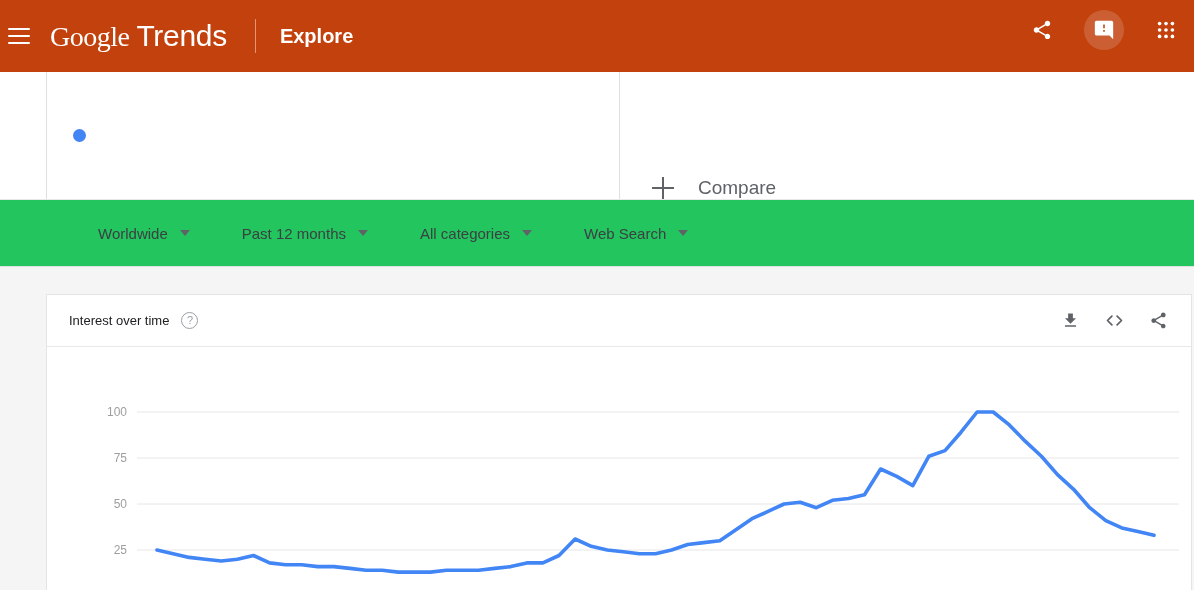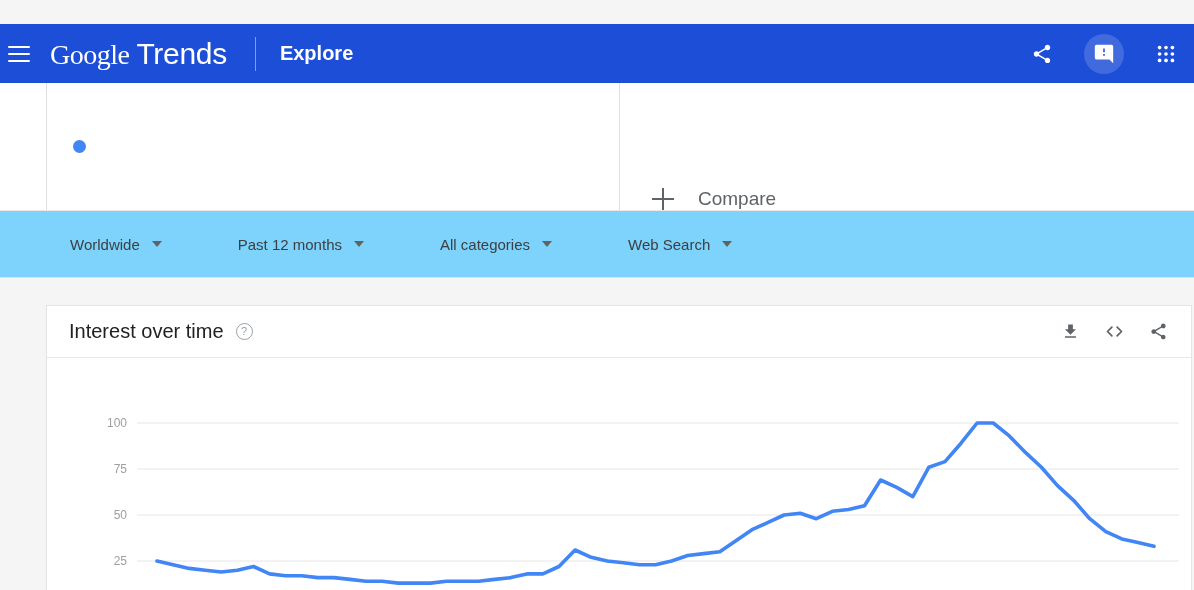--- a/index.html
+++ b/index.html
@@ -6,25 +6,24 @@
   html, body {
     width:1194px; height:590px;
     overflow:hidden;
     font-family:"Liberation Sans", sans-serif;
     background:#f5f5f5;
     -webkit-font-smoothing:antialiased;
   }
 
   
   .header {
-    height:59px; width:100%;
-    background:#1d4ed8;
+    height:72px; width:100%;
+    background:#c2410c;
     display:flex; align-items:center;
     position:relative;
-    margin-top:24px;
   }
   .hamburger {
     width:22px; height:16px;
     margin-left:8px; margin-right:10px;
     display:flex; flex-direction:column; justify-content:space-between;
     cursor:pointer;
   }
   .hamburger span { display:block; height:2px; width:100%; background:#fff; border-radius:1px; }
   .brand {
     display:flex; align-items:baseline;
@@ -78,25 +77,24 @@
   }
   .plus-icon:before, .plus-icon:after {
     content:""; position:absolute; background:#5f6368;
   }
   .plus-icon:before { left:0; top:10px; width:22px; height:2px; }
   .plus-icon:after { top:0; left:10px; height:22px; width:2px; }
   .compare-label { font-size:19px; color:#5f6368; }
 
   
   .filter-bar {
-    height:67px; background:#7dd3fc;
-    display:flex; align-items:center;
-    padding-left:70px;
+    height:67px; background:#22c55e;
+    display:flex; align-items:center;
+    padding-left:98px;
     border-bottom:1px solid #e0e0e0;
-    gap:24px;
   }
   .filter {
     display:flex; align-items:center;
     margin-right:52px; cursor:pointer;
   }
   .filter-label { font-size:15px; color:#3c4043; }
   .caret {
     margin-left:12px;
     width:0; height:0;
     border-left:5px solid transparent;
@@ -113,21 +111,21 @@
     border-bottom:none;
     height:300px;
     position:relative;
   }
   .card-head {
     height:52px;
     display:flex; align-items:center;
     border-bottom:1px solid #e8e8e8;
     padding:0 22px 0 22px;
   }
-  .card-title { font-size:20px; color:#202124; }
+  .card-title { font-size:13px; color:#202124; }
   .help-icon {
     width:17px; height:17px; border:1.4px solid #9aa0a6; border-radius:50%;
     margin-left:12px; font-size:11px; color:#9aa0a6;
     display:flex; align-items:center; justify-content:center;
     line-height:1; cursor:pointer;
   }
   .card-actions {
     margin-left:auto; display:flex; align-items:center; gap:22px;
   }
   .act-icon { width:22px; height:22px; display:flex; align-items:center; justify-content:center; cursor:pointer; }

